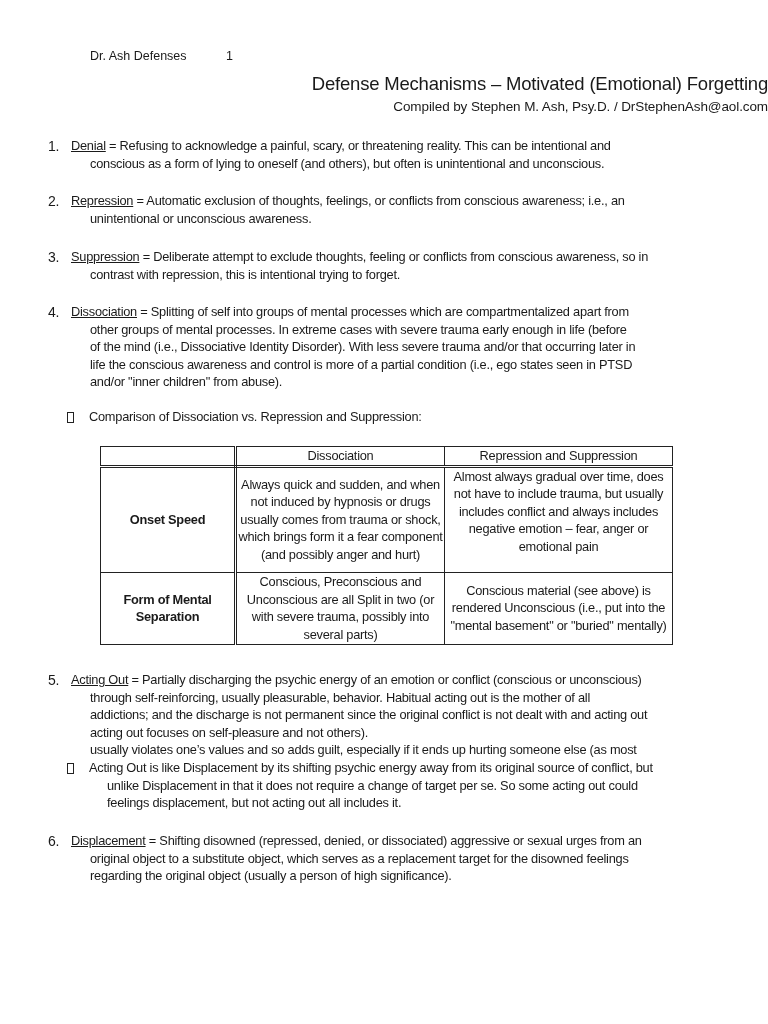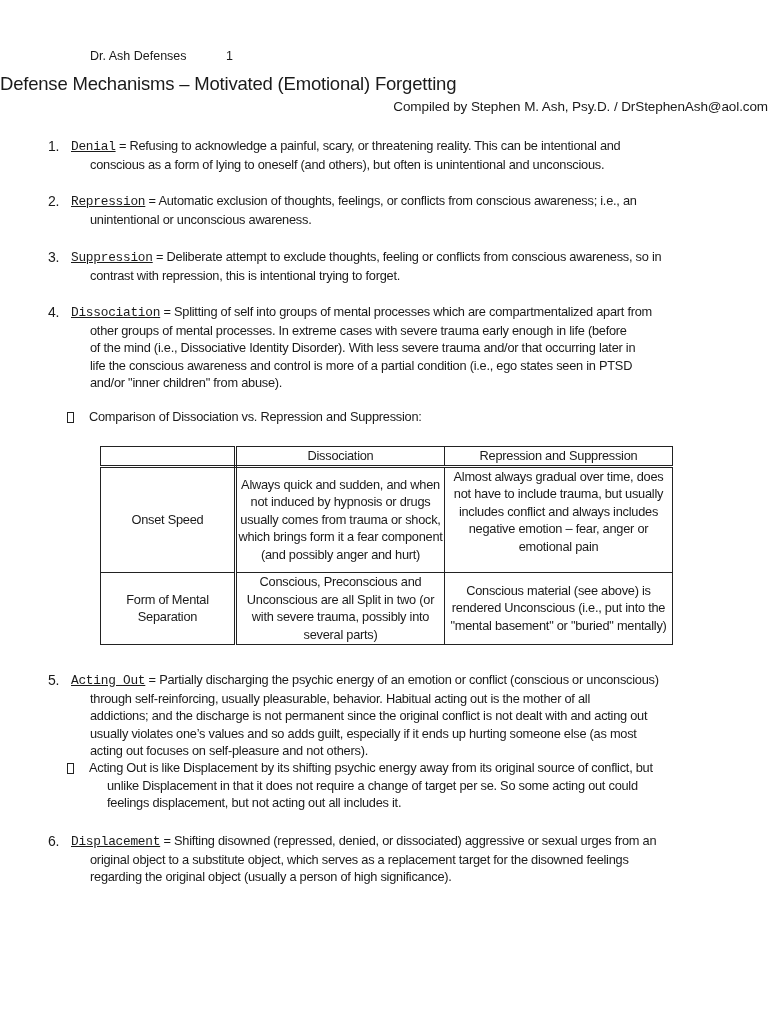--- a/index.html
+++ b/index.html
@@ -1,41 +1,41 @@
 <!DOCTYPE html>
 <html><head>
 <meta charset="utf-8">
 <style>
   html, body { margin: 0; padding: 0; background: #ffffff; }
   body { width: 768px; height: 1024px; position: relative; overflow: hidden;
          font-family: "Liberation Sans", "DejaVu Sans", sans-serif; color: #1a1a1a; }
   .page { position: absolute; left: 0; top: 0; width: 768px; height: 1024px; }
   .header { position: absolute; left: 90px; top: 49px; font-size: 12.5px; }
   .header .pnum { position: absolute; left: 136px; top: 0; }
-  .title { position: absolute; left: 0; width: 768px; top: 73px; text-align: left;
+  .title { position: absolute; left: 0; width: 768px; top: 73px; text-align: right;
            font-size: 18.5px; letter-spacing: -0.2px; }
   .subtitle { position: absolute; left: 0; width: 768px; top: 99px; text-align: right;
               font-size: 13.5px; letter-spacing: -0.1px; }
   .item { position: absolute; left: 48px; width: 650px; font-size: 12.8px; line-height: 17.5px;
           letter-spacing: -0.25px; }
   .item .num { position: absolute; left: 0; top: 1px; font-size: 14px; }
   .item .body { margin-left: 23px; text-indent: 0; }
   .item .line { display: block; white-space: nowrap; }
   .item .cont { padding-left: 19px; }
-  .term { text-decoration: underline; font-family: Liberation Mono, monospace; }
+  .term { text-decoration: underline; }
   .bullet { position: absolute; left: 67px; font-size: 12.8px; line-height: 17.5px; letter-spacing: -0.25px; }
   .bullet .box { position: absolute; left: 0; top: 4px; width: 5px; height: 9px; border: 1px solid #222; }
   .bullet .btext { position: absolute; left: 22px; white-space: nowrap; }
   .bullet .btext .line { display: block; }
   .bullet .btext .cont { padding-left: 18px; }
   table.cmp { position: absolute; left: 100px; top: 446px; width: 573px; border-collapse: collapse;
               font-size: 12.8px; line-height: 17.5px; letter-spacing: -0.25px; table-layout: fixed; }
   table.cmp td { border: 1px solid #222; text-align: center; vertical-align: middle; padding: 0 1px; }
   table.cmp tr.hdr td { height: 17px; vertical-align: top; border-bottom: 3px double #222; }
-  table.cmp td.rowlabel { border-right: 3px double #222; }
+  table.cmp td.rowlabel { border-right: 3px double #222; font-weight: bold; }
   table.cmp col.c1 { width: 135px; }
   table.cmp col.c2 { width: 209px; }
   table.cmp col.c3 { width: 228px; }
 </style>
 </head>
 <body>
 
 <div class="page">
 
   <div class="header">
@@ -112,22 +112,22 @@
     </tr>
   </tbody>
     </table>
 
   <div class="item" style="top:671px;">
     <span class="num">5.</span>
     <div class="body">
       <span class="line"><span class="term">Acting Out</span><span> = Partially discharging the psychic energy of an emotion or conflict (conscious or unconscious)</span></span>
       <span class="line cont">through self-reinforcing, usually pleasurable, behavior.  Habitual acting out is the mother of all</span>
       <span class="line cont">addictions; and the discharge is not permanent since the original conflict is not dealt with and acting out</span>
+      <span class="line cont">acting out focuses on self-pleasure and not others).</span>
       <span class="line cont">usually violates one’s values and so adds guilt, especially if it ends up hurting someone else (as most</span>
-      <span class="line cont">acting out focuses on self-pleasure and not others).</span>
     </div>
   </div>
 
   <div class="bullet" style="top:759px;">
     <span class="box"></span>
     <span class="btext">
       <span class="line">Acting Out is like Displacement by its shifting psychic energy away from its original source of conflict, but</span>
       <span class="line cont">unlike Displacement in that it does not require a change of target per se.  So some acting out could</span>
       <span class="line cont">feelings displacement, but not acting out all includes it.</span>
     </span>

